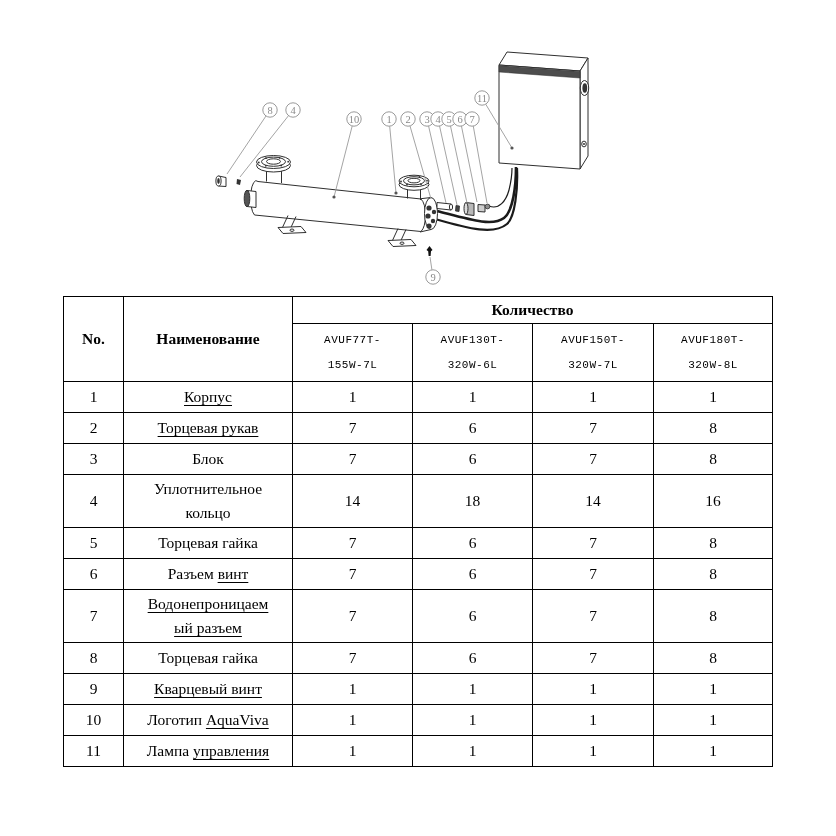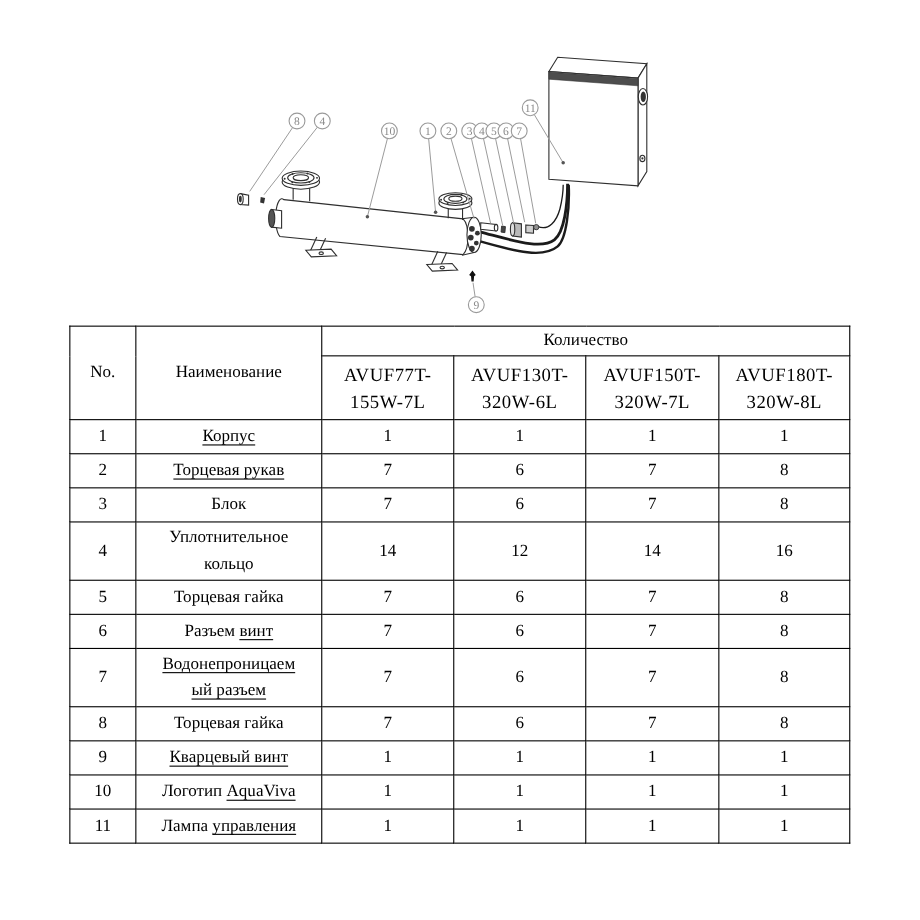--- a/index.html
+++ b/index.html
@@ -17,24 +17,24 @@
   .leader{stroke:#9a9a9a;stroke-width:.9;}
   .leader-dot{fill:#555;}
   .co-circle{fill:#fff;stroke:#9a9a9a;stroke-width:1;}
   .co-num{fill:#8a8a8a;font-family:"Liberation Serif",serif;font-size:10.5px;text-anchor:middle;}
 
   
   .parts-table{position:absolute;left:63px;top:296px;border-collapse:collapse;
                table-layout:fixed;background:#fff;}
   .parts-table th,.parts-table td{border:1.5px solid #000;text-align:center;
                vertical-align:middle;padding:2px 3px;}
-  .hdr{font-weight:normal;font-size:15.5px;}
+  .hdr{font-weight:bold;font-size:15.5px;}
   .qty-hdr{height:22px;}
-  .model-cell{height:53px;font-family:Liberation Serif, serif;
-              font-weight:normal;font-size:17px;line-height:25px;
+  .model-cell{height:53px;font-family:Liberation Mono, monospace;
+              font-weight:normal;font-size:11px;line-height:25px;
               letter-spacing:.5px;white-space:pre-line;}
   .parts-table tbody td{font-size:15.5px;line-height:24px;height:26px;}
   .c-name{white-space:pre-line;}
   .wavy{text-decoration-line:underline;text-decoration-style:wavy;
         text-decoration-color:#c00000;text-decoration-thickness:1px;
         text-underline-offset:3px;text-decoration:underline;}
 </style>
 </head>
 <body>
 
@@ -224,21 +224,21 @@
           <td class="c-qty">7</td>
           <td class="c-qty">6</td>
           <td class="c-qty">7</td>
           <td class="c-qty">8</td>
         </tr>
         <tr>
           <td class="c-no">4</td>
           <td class="c-name"><span>Уплотнительное
 кольцо</span><span class="wavy"></span></td>
           <td class="c-qty">14</td>
-          <td class="c-qty">12</td>
+          <td class="c-qty">18</td>
           <td class="c-qty">14</td>
           <td class="c-qty">16</td>
         </tr>
         <tr>
           <td class="c-no">5</td>
           <td class="c-name"><span>Торцевая гайка</span><span class="wavy"></span></td>
           <td class="c-qty">7</td>
           <td class="c-qty">6</td>
           <td class="c-qty">7</td>
           <td class="c-qty">8</td>

